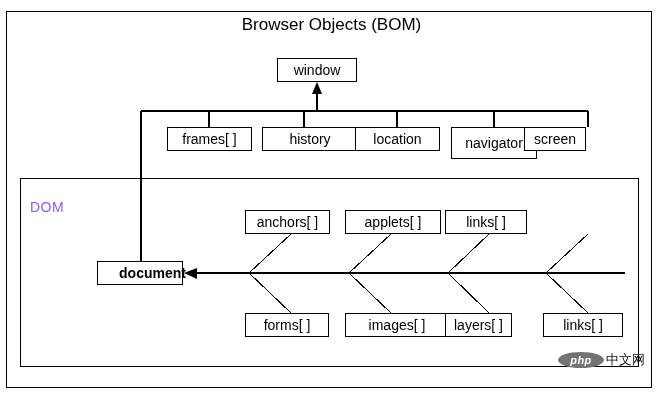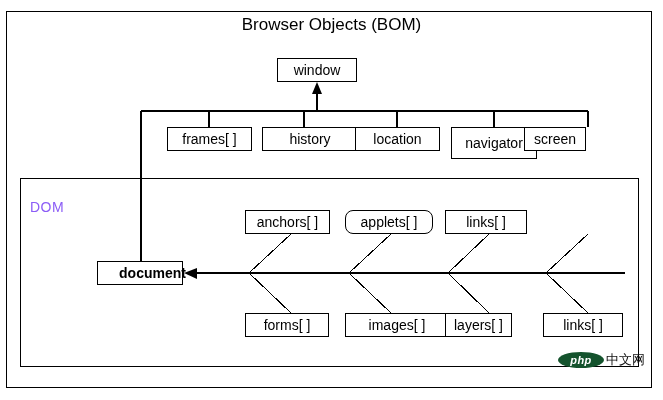--- a/index.html
+++ b/index.html
@@ -85,21 +85,21 @@
     height: 36px;
     z-index: 5;
   }
   .wm-badge {
     position: absolute;
     left: 0px;
     top: 0px;
     width: 46px;
     height: 16px;
     border-radius: 23px / 8px;
-    background: #14532d;
+    background: #737373;
     display: flex;
     align-items: center;
     justify-content: center;
     color: #ffffff;
     font-size: 11px;
     font-style: italic;
     font-weight: bold;
     letter-spacing: 0.5px;
   }
   .wm-cn {
@@ -187,21 +187,21 @@
     <span>screen</span>
   </div>
 
   <div class="node node-bold" style="left:97px; top:261px; width:86px; height:24px;padding-left:25px;">
     <span>document</span>
   </div>
 
   <div class="node" style="left:245px; top:210px; width:85px; height:24px;">
     <span>anchors[ ]</span>
   </div>
-  <div class="node" style="left:345px; top:210px; width:88px; height:24px;border-radius:8px;">
+  <div class="node" style="left:345px; top:210px; width:96px; height:24px;">
     <span>applets[ ]</span>
   </div>
   <div class="node" style="left:445px; top:210px; width:82px; height:24px;">
     <span>links[ ]</span>
   </div>
 
   <div class="node" style="left:245px; top:313px; width:84px; height:24px;">
     <span>forms[ ]</span>
   </div>
   <div class="node" style="left:345px; top:313px; width:104px; height:24px;">

